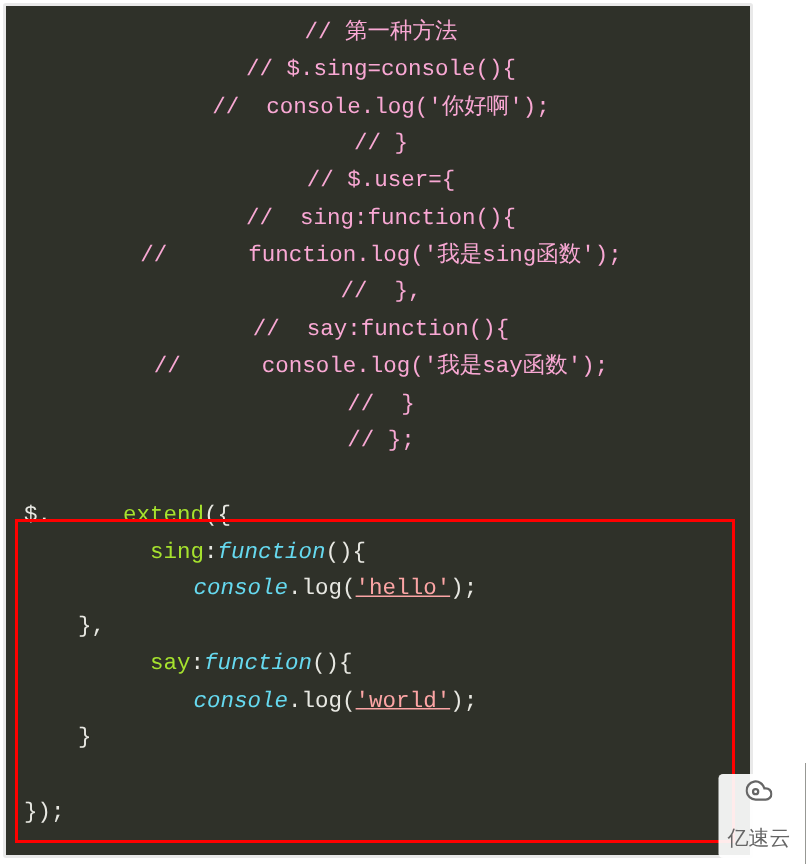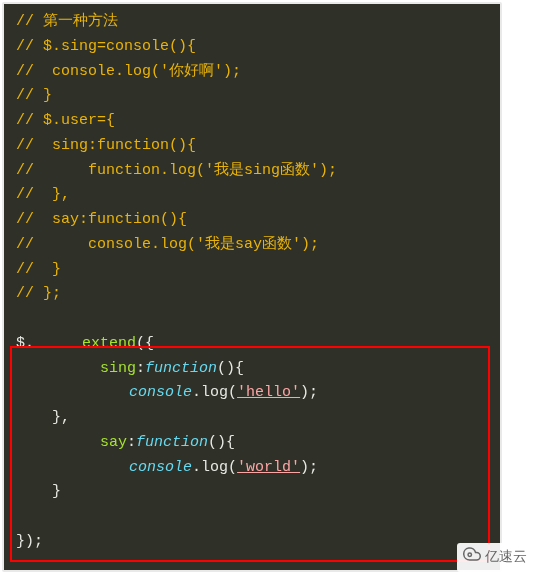--- a/index.html
+++ b/index.html
@@ -16,21 +16,21 @@
     background: #2f3129;
     width: 500px;
     height: 570px;
     padding: 6px 8px 0 12px;
     position: relative;
     border: 2px solid #e9e9e9;
     border-radius: 2px;
     margin: 2px;
   }
   .line { white-space: pre; color: #75715e; }
-  .comment { color: #eab308; }
+  .comment { color: #f9a8d4; text-align: center; }
   .ident   { color: #a6e22e; margin-left: 48px; }
   .keyword { color: #66d9ef; font-style: italic; }
   .obj     { color: #66d9ef; font-style: italic; margin-left: 41px; }
   .string  { color: #fca5a5; text-decoration: underline; }
   .white   { color: #e8e8e2; }
   .dollar  { color: #e8e8e2; }
 
   .highlight-box {
     position: absolute;
     left: 6px;
@@ -38,28 +38,29 @@
     width: 480px;
     height: 216px;
     border: 2px solid #ff0000;
     pointer-events: none;
   }
   .watermark {
     position: absolute;
     right: 4px;
     bottom: 4px;
     display: flex;
-    align-items: flex-start;
+    align-items: center;
     gap: 4px;
     font-family: sans-serif;
     font-size: 14px;
     color: #666;
     background: rgba(255,255,255,0.92);
     padding: 2px 6px;
     border-radius: 3px;
+    flex-direction: column;
   }
   .watermark svg { width: 18px; height: 18px; }
 </style>
 </head>
 <body>
 
 <div class="editor">
   <div class="line comment">// 第一种方法</div>
   <div class="line comment">// $.sing=console(){</div>
   <div class="line comment">//  console.log('你好啊');</div>

